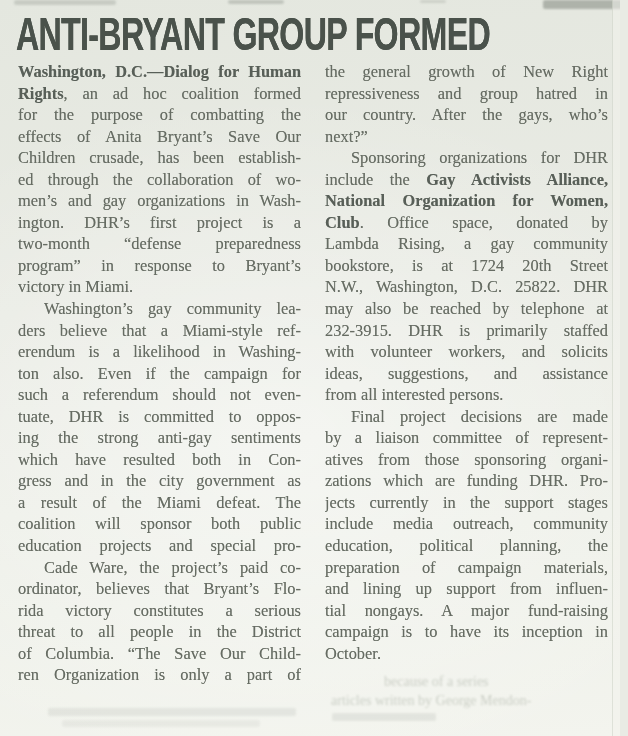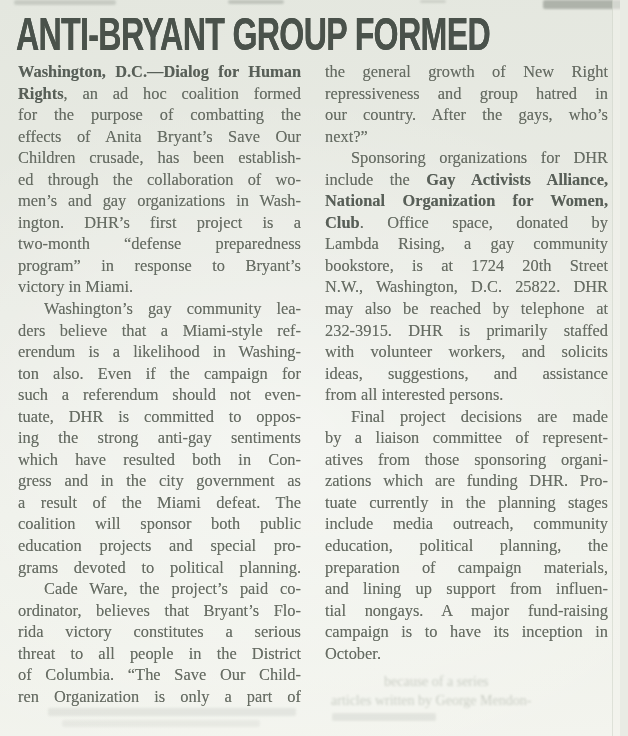--- a/index.html
+++ b/index.html
@@ -72,21 +72,20 @@
       <div class="line jl"><span>erendum is a likelihood in Washing-</span></div>
       <div class="line jl"><span>ton also. Even if the campaign for</span></div>
       <div class="line jl"><span>such a referendum should not even-</span></div>
       <div class="line jl"><span>tuate, DHR is committed to oppos-</span></div>
       <div class="line jl"><span>ing the strong anti-gay sentiments</span></div>
       <div class="line jl"><span>which have resulted both in Con-</span></div>
       <div class="line jl"><span>gress and in the city government as</span></div>
       <div class="line jl"><span>a result of the Miami defeat. The</span></div>
       <div class="line jl"><span>coalition will sponsor both public</span></div>
       <div class="line jl"><span>education projects and special pro-</span></div>
-      <div class="line jl"><span>grams devoted to political planning.</span></div>
       <div class="line jl ind"><span>Cade Ware, the project’s paid co-</span></div>
       <div class="line jl"><span>ordinator, believes that Bryant’s Flo-</span></div>
       <div class="line jl"><span>rida victory constitutes a serious</span></div>
       <div class="line jl"><span>threat to all people in the District</span></div>
       <div class="line jl"><span>of Columbia. “The Save Our Child-</span></div>
       <div class="line jl"><span>ren Organization is only a part of</span></div>
     </div>
 
   <div class="col col-right">
       <div class="line jl"><span>the general growth of New Right</span></div>
@@ -102,21 +101,21 @@
       <div class="line jl"><span>N.W., Washington, D.C. 25822. DHR</span></div>
       <div class="line jl"><span>may also be reached by telephone at</span></div>
       <div class="line jl"><span>232-3915. DHR is primarily staffed</span></div>
       <div class="line jl"><span>with volunteer workers, and solicits</span></div>
       <div class="line jl"><span>ideas, suggestions, and assistance</span></div>
       <div class="line nl"><span>from all interested persons.</span></div>
       <div class="line jl ind"><span>Final project decisions are made</span></div>
       <div class="line jl"><span>by a liaison committee of represent-</span></div>
       <div class="line jl"><span>atives from those sponsoring organi-</span></div>
       <div class="line jl"><span>zations which are funding DHR. Pro-</span></div>
-      <div class="line jl"><span>tuate currently in the planning stages</span></div>
+      <div class="line jl"><span>jects currently in the support stages</span></div>
       <div class="line jl"><span>include media outreach, community</span></div>
       <div class="line jl"><span>education, political planning, the</span></div>
       <div class="line jl"><span>preparation of campaign materials,</span></div>
       <div class="line jl"><span>and lining up support from influen-</span></div>
       <div class="line jl"><span>tial nongays. A major fund-raising</span></div>
       <div class="line jl"><span>campaign is to have its inception in</span></div>
       <div class="line nl"><span>October.</span></div>
     </div>
 
   <div class="ghost-text" style="left:384px;top:673px;">because of a series</div>

